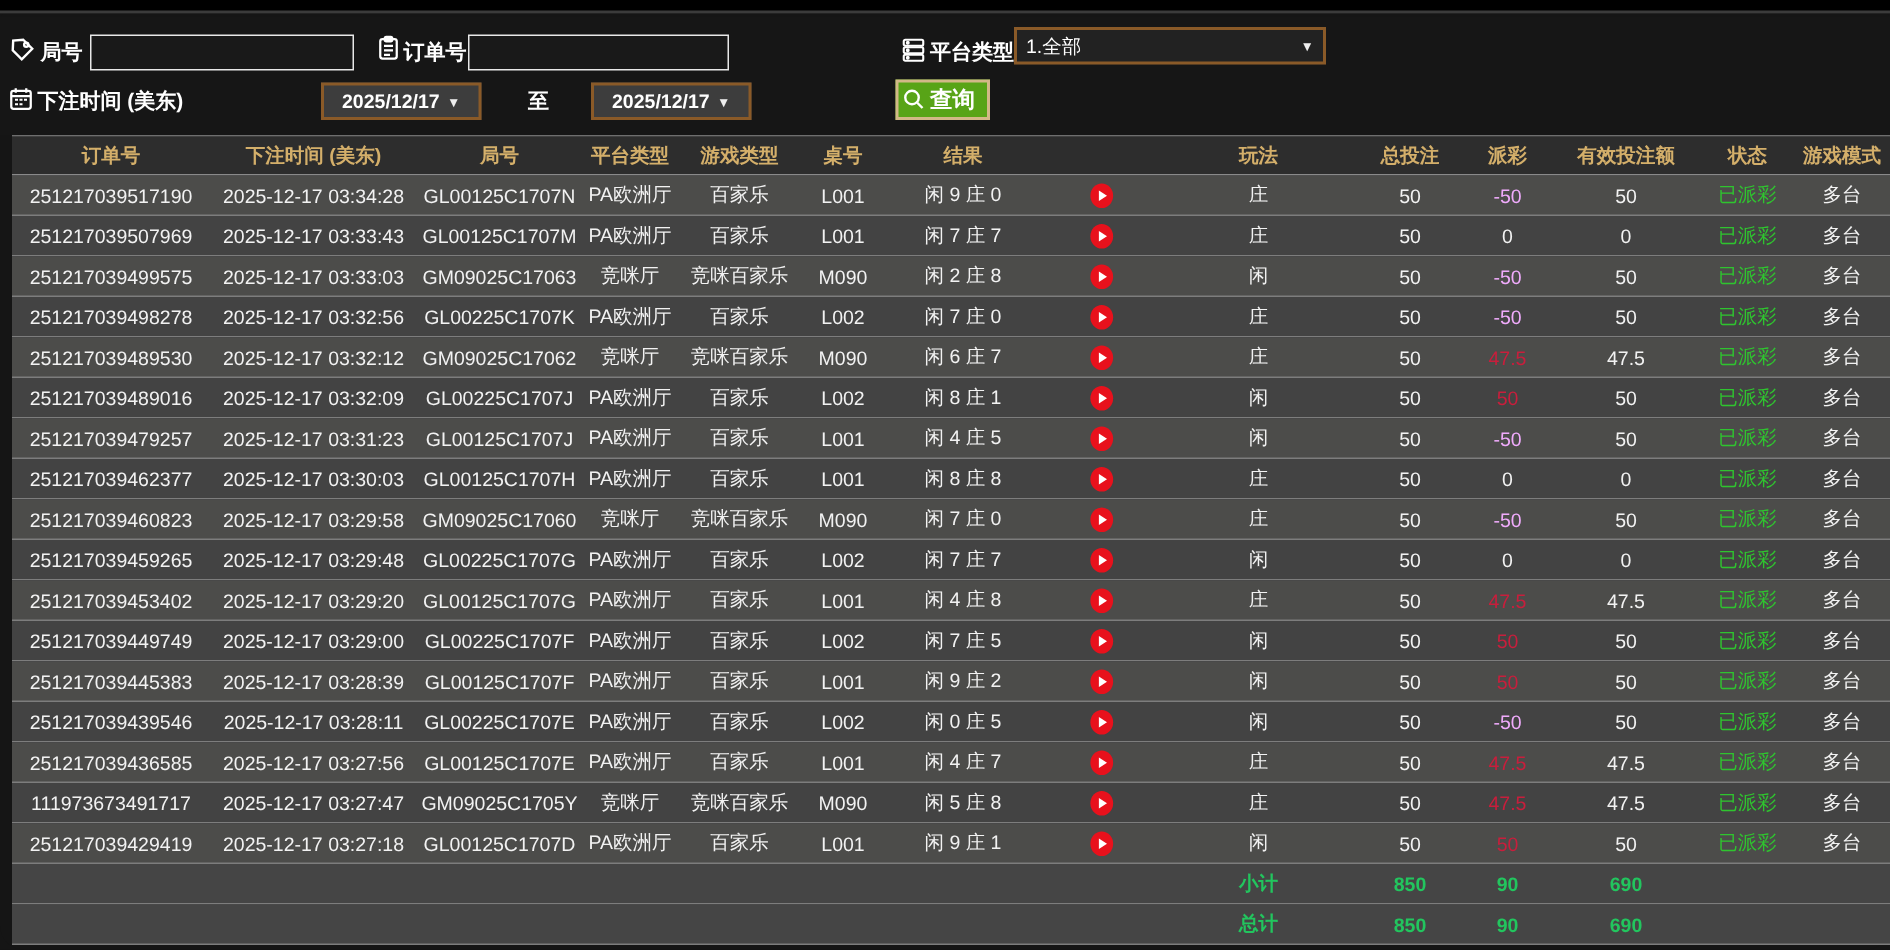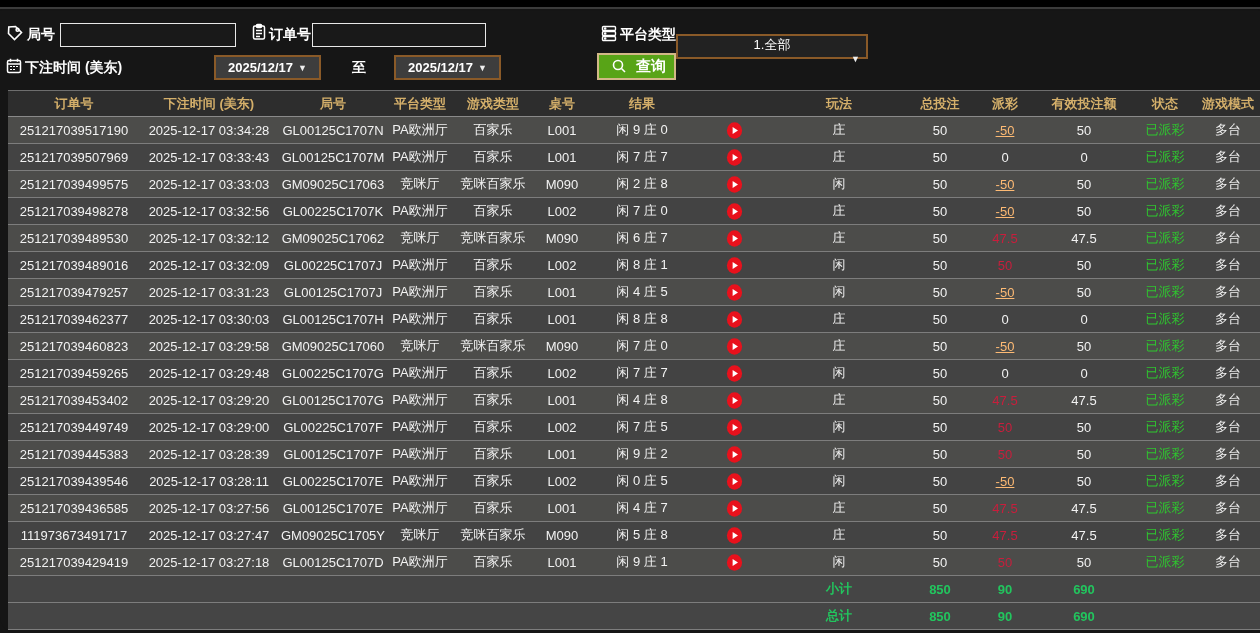--- a/index.html
+++ b/index.html
@@ -19,37 +19,37 @@
   .txtinput { position:absolute; height:24px; background:#191919; border:1px solid #e8e8e8;
               color:#fff; font-size:13px; padding:0 5px; outline:none; }
 
   .ddl { position:absolute; height:25px; border:2px solid #8a5a28; background:#222;
          color:#fff; font-size:13px; display:flex; align-items:center;
          padding:0 6px; cursor:pointer; }
   .ddl .arrow { margin-left:auto; font-size:9px; color:#eee; }
   .ddl.date { background:#3d3d3d; font-weight:bold; justify-content:center; }
   .ddl.date .arrow { margin-left:5px; }
 
-  .searchbtn { position:absolute; left:597px; top:42px; height:27px; padding:0 8px 0 12px;
+  .searchbtn { position:absolute; left:597px; top:42px; height:27px; padding:0 8px 0 2px;
                background:#58a417; border:2px solid #d2b887; color:#fff; font-weight:bold;
-               font-size:15px; display:flex; align-items:center; gap:8px; cursor:pointer; }
+               font-size:15px; display:flex; align-items:center; gap:2px; cursor:pointer; }
   .searchbtn svg { width:17px; height:17px; }
 
   
   .tablewrap { position:absolute; left:8px; top:90px; width:1252px; }
   table { width:1252px; border-collapse:collapse; table-layout:fixed; }
   thead th { height:26px; background:#2d2d2d; color:#d4af6a; font-size:13px; font-weight:bold;
              border-top:1px solid #6e6e6e; border-bottom:1px solid #8a8a8a; text-align:center;
              white-space:nowrap; overflow:hidden; }
   tbody td { height:27px; color:#f2f2f2; font-size:13px; text-align:center; white-space:nowrap;
              overflow:hidden; border-bottom:1px solid #7d7d7d; }
   tr.odd  td { background:#4c4c4a; }
   tr.even td { background:#434343; }
   tr.totals td { background:#454545; color:#22c55e; font-weight:bold; }
-  td.tone-neg  { color:#fdba74;text-decoration:underline; }
+  td.tone-neg  { color:#f0abfc; }
   td.tone-pos  { color:#c81e3c; }
   td.tone-zero { color:#f2f2f2; }
   td.status-paid { color:#2fc42f; }
   td.playcell svg { display:block; margin:0 auto; }
 </style>
 </head>
 <body>
 
 <div class="page">
 
@@ -80,21 +80,21 @@
       <svg viewBox="0 0 18 18" fill="none" stroke="#fff" stroke-width="1.4">
         <rect x="2.5" y="2.5" width="13" height="4" rx="1"></rect>
         <rect x="2.5" y="7.5" width="13" height="4" rx="1"></rect>
         <rect x="2.5" y="12.5" width="13" height="4" rx="1"></rect>
         <circle cx="5.2" cy="4.5" r="0.6" fill="#fff"></circle>
         <circle cx="5.2" cy="9.5" r="0.6" fill="#fff"></circle>
         <circle cx="5.2" cy="14.5" r="0.6" fill="#fff"></circle>
       </svg>
     </span>
     <span class="flabel" style="left:620px; top:15px;">平台类型</span>
-    <div class="ddl" style="left:676px; top:23px; width:192px;flex-direction:column;">
+    <div class="ddl" style="left:676px; top:7px; width:208px;">
       <span>1.全部</span>
       <span class="arrow">▼</span>
     </div>
 
     <span class="ficon" style="left:5px; top:46px;">
       <svg viewBox="0 0 18 18" fill="none" stroke="#fff" stroke-width="1.5">
         <rect x="2.5" y="3.5" width="13" height="12" rx="1.5"></rect>
         <path d="M2.5 7 h13 M5.5 1.8 v3 M12.5 1.8 v3"></path>
         <path d="M5 9.5 h2 M8 9.5 h2 M11 9.5 h2 M5 12.5 h2 M8 12.5 h2" stroke-width="1.2"></path>
       </svg>

